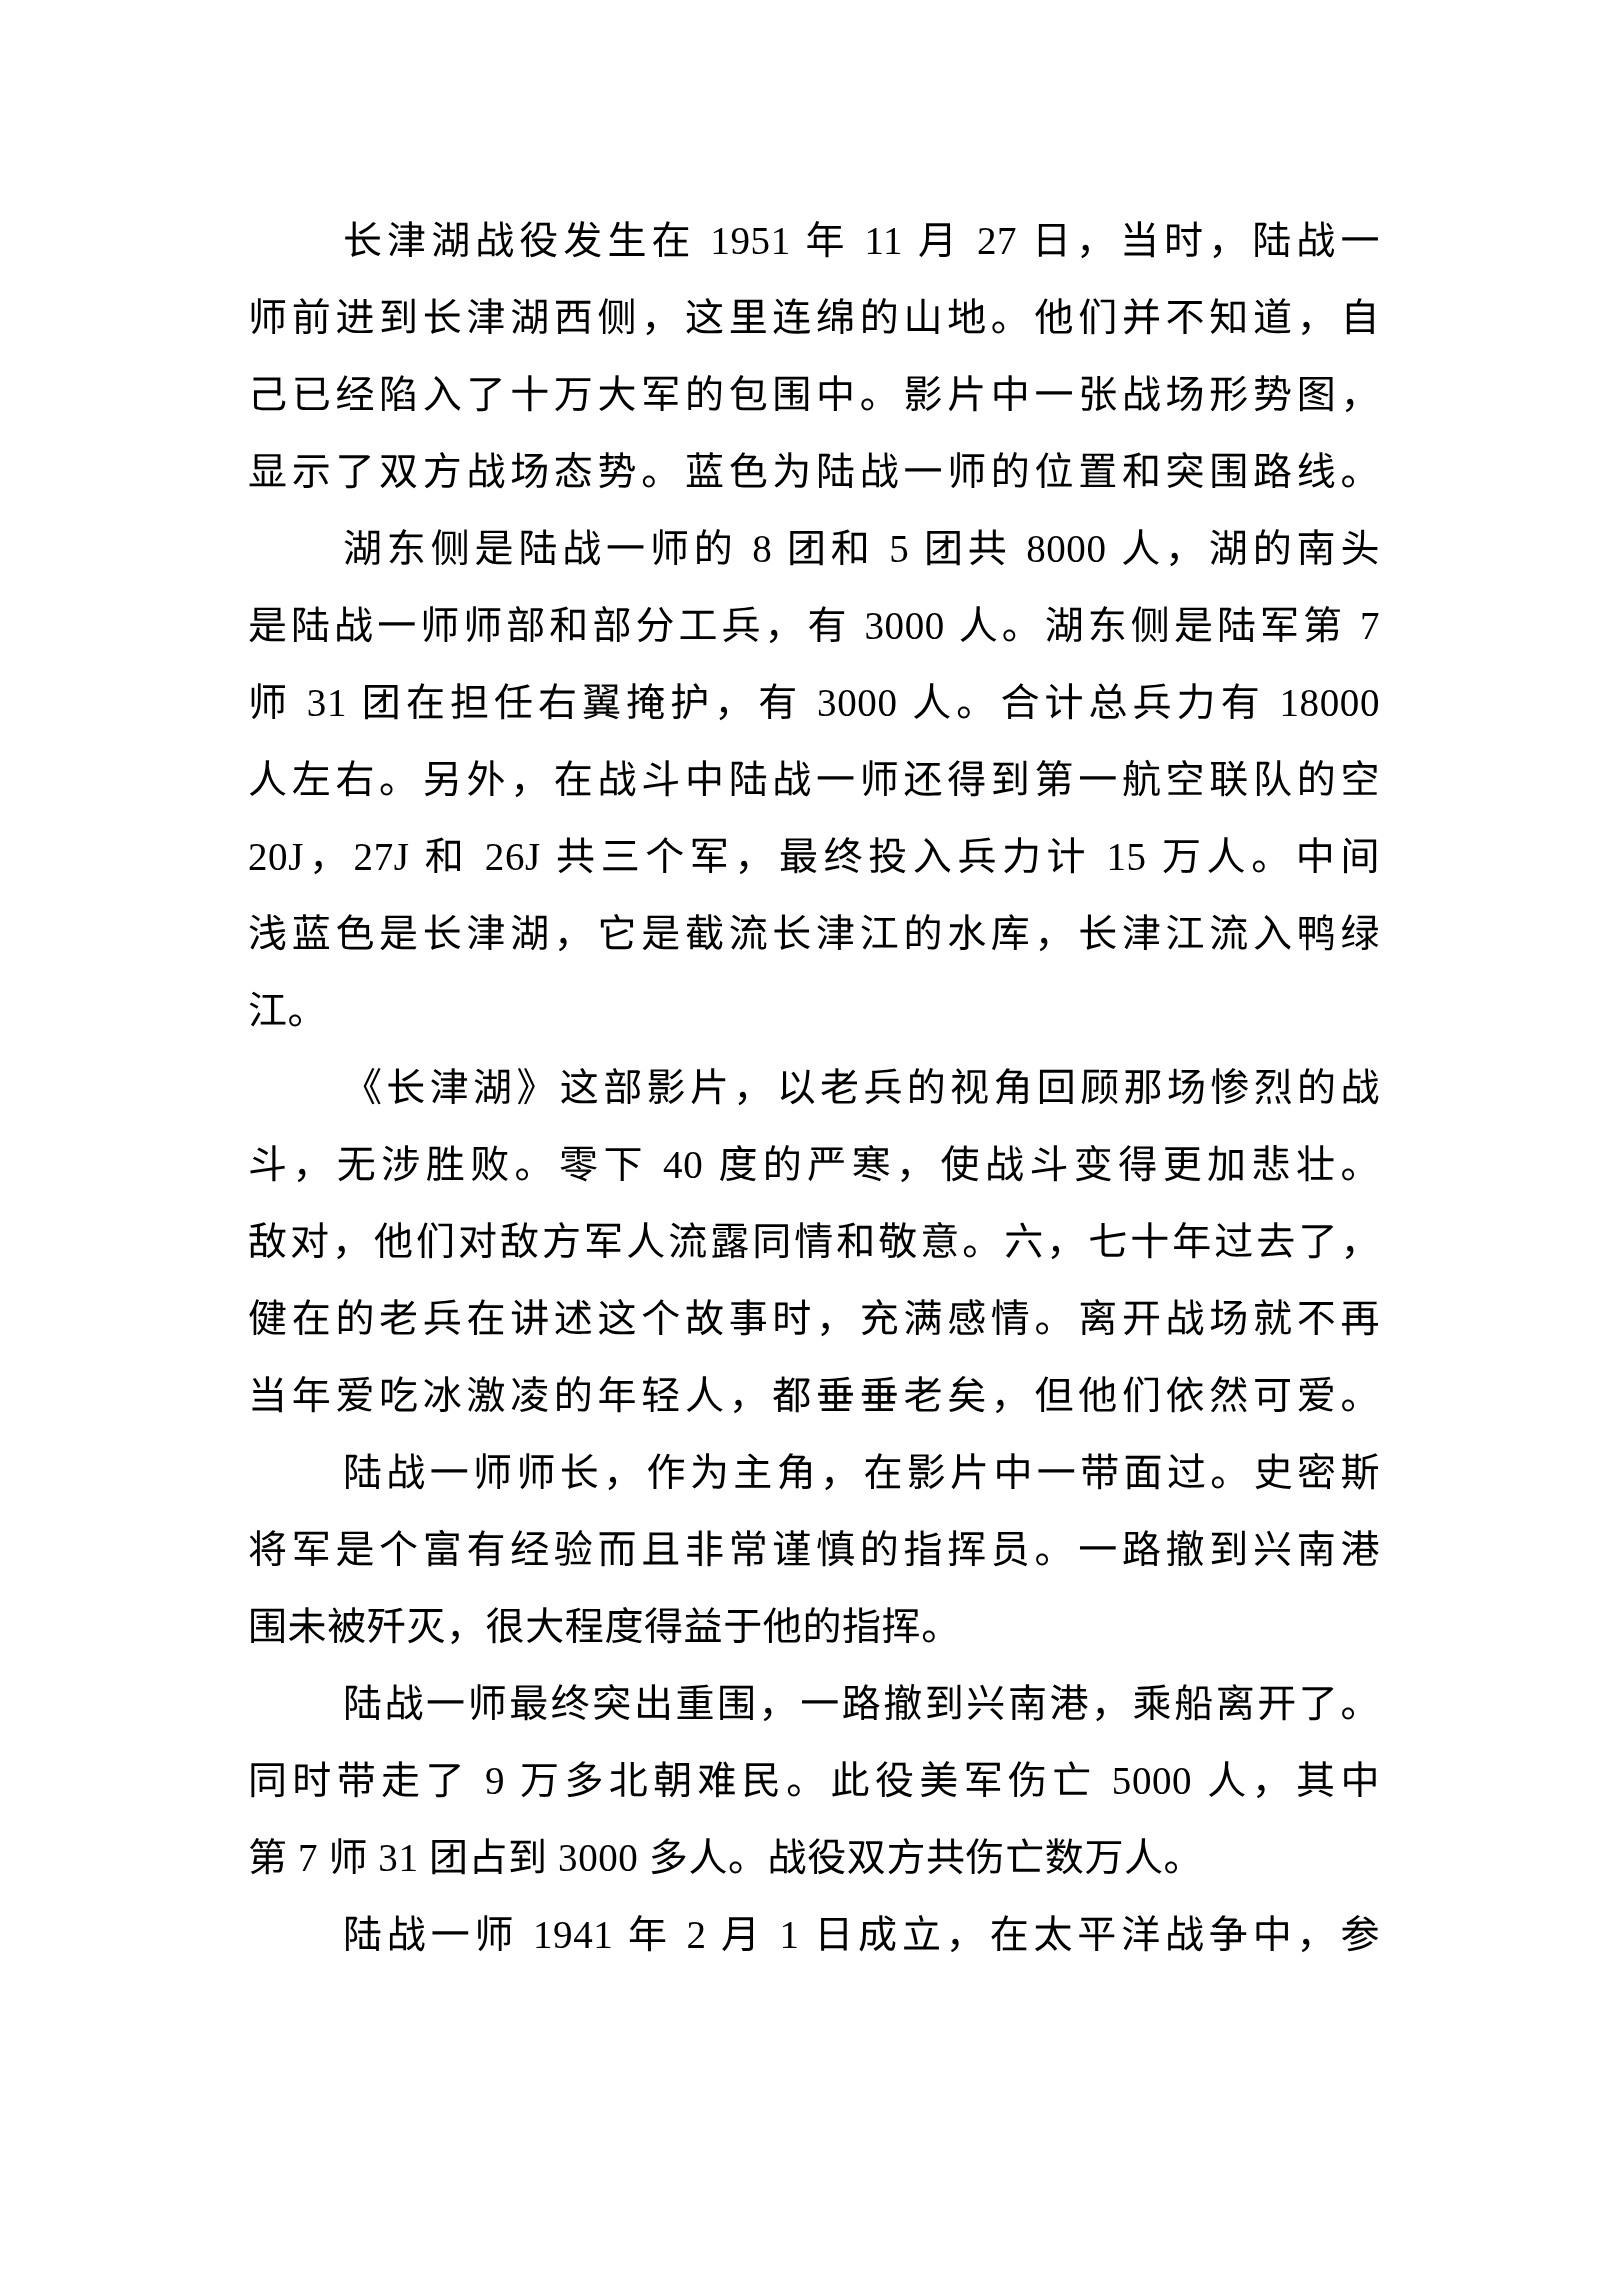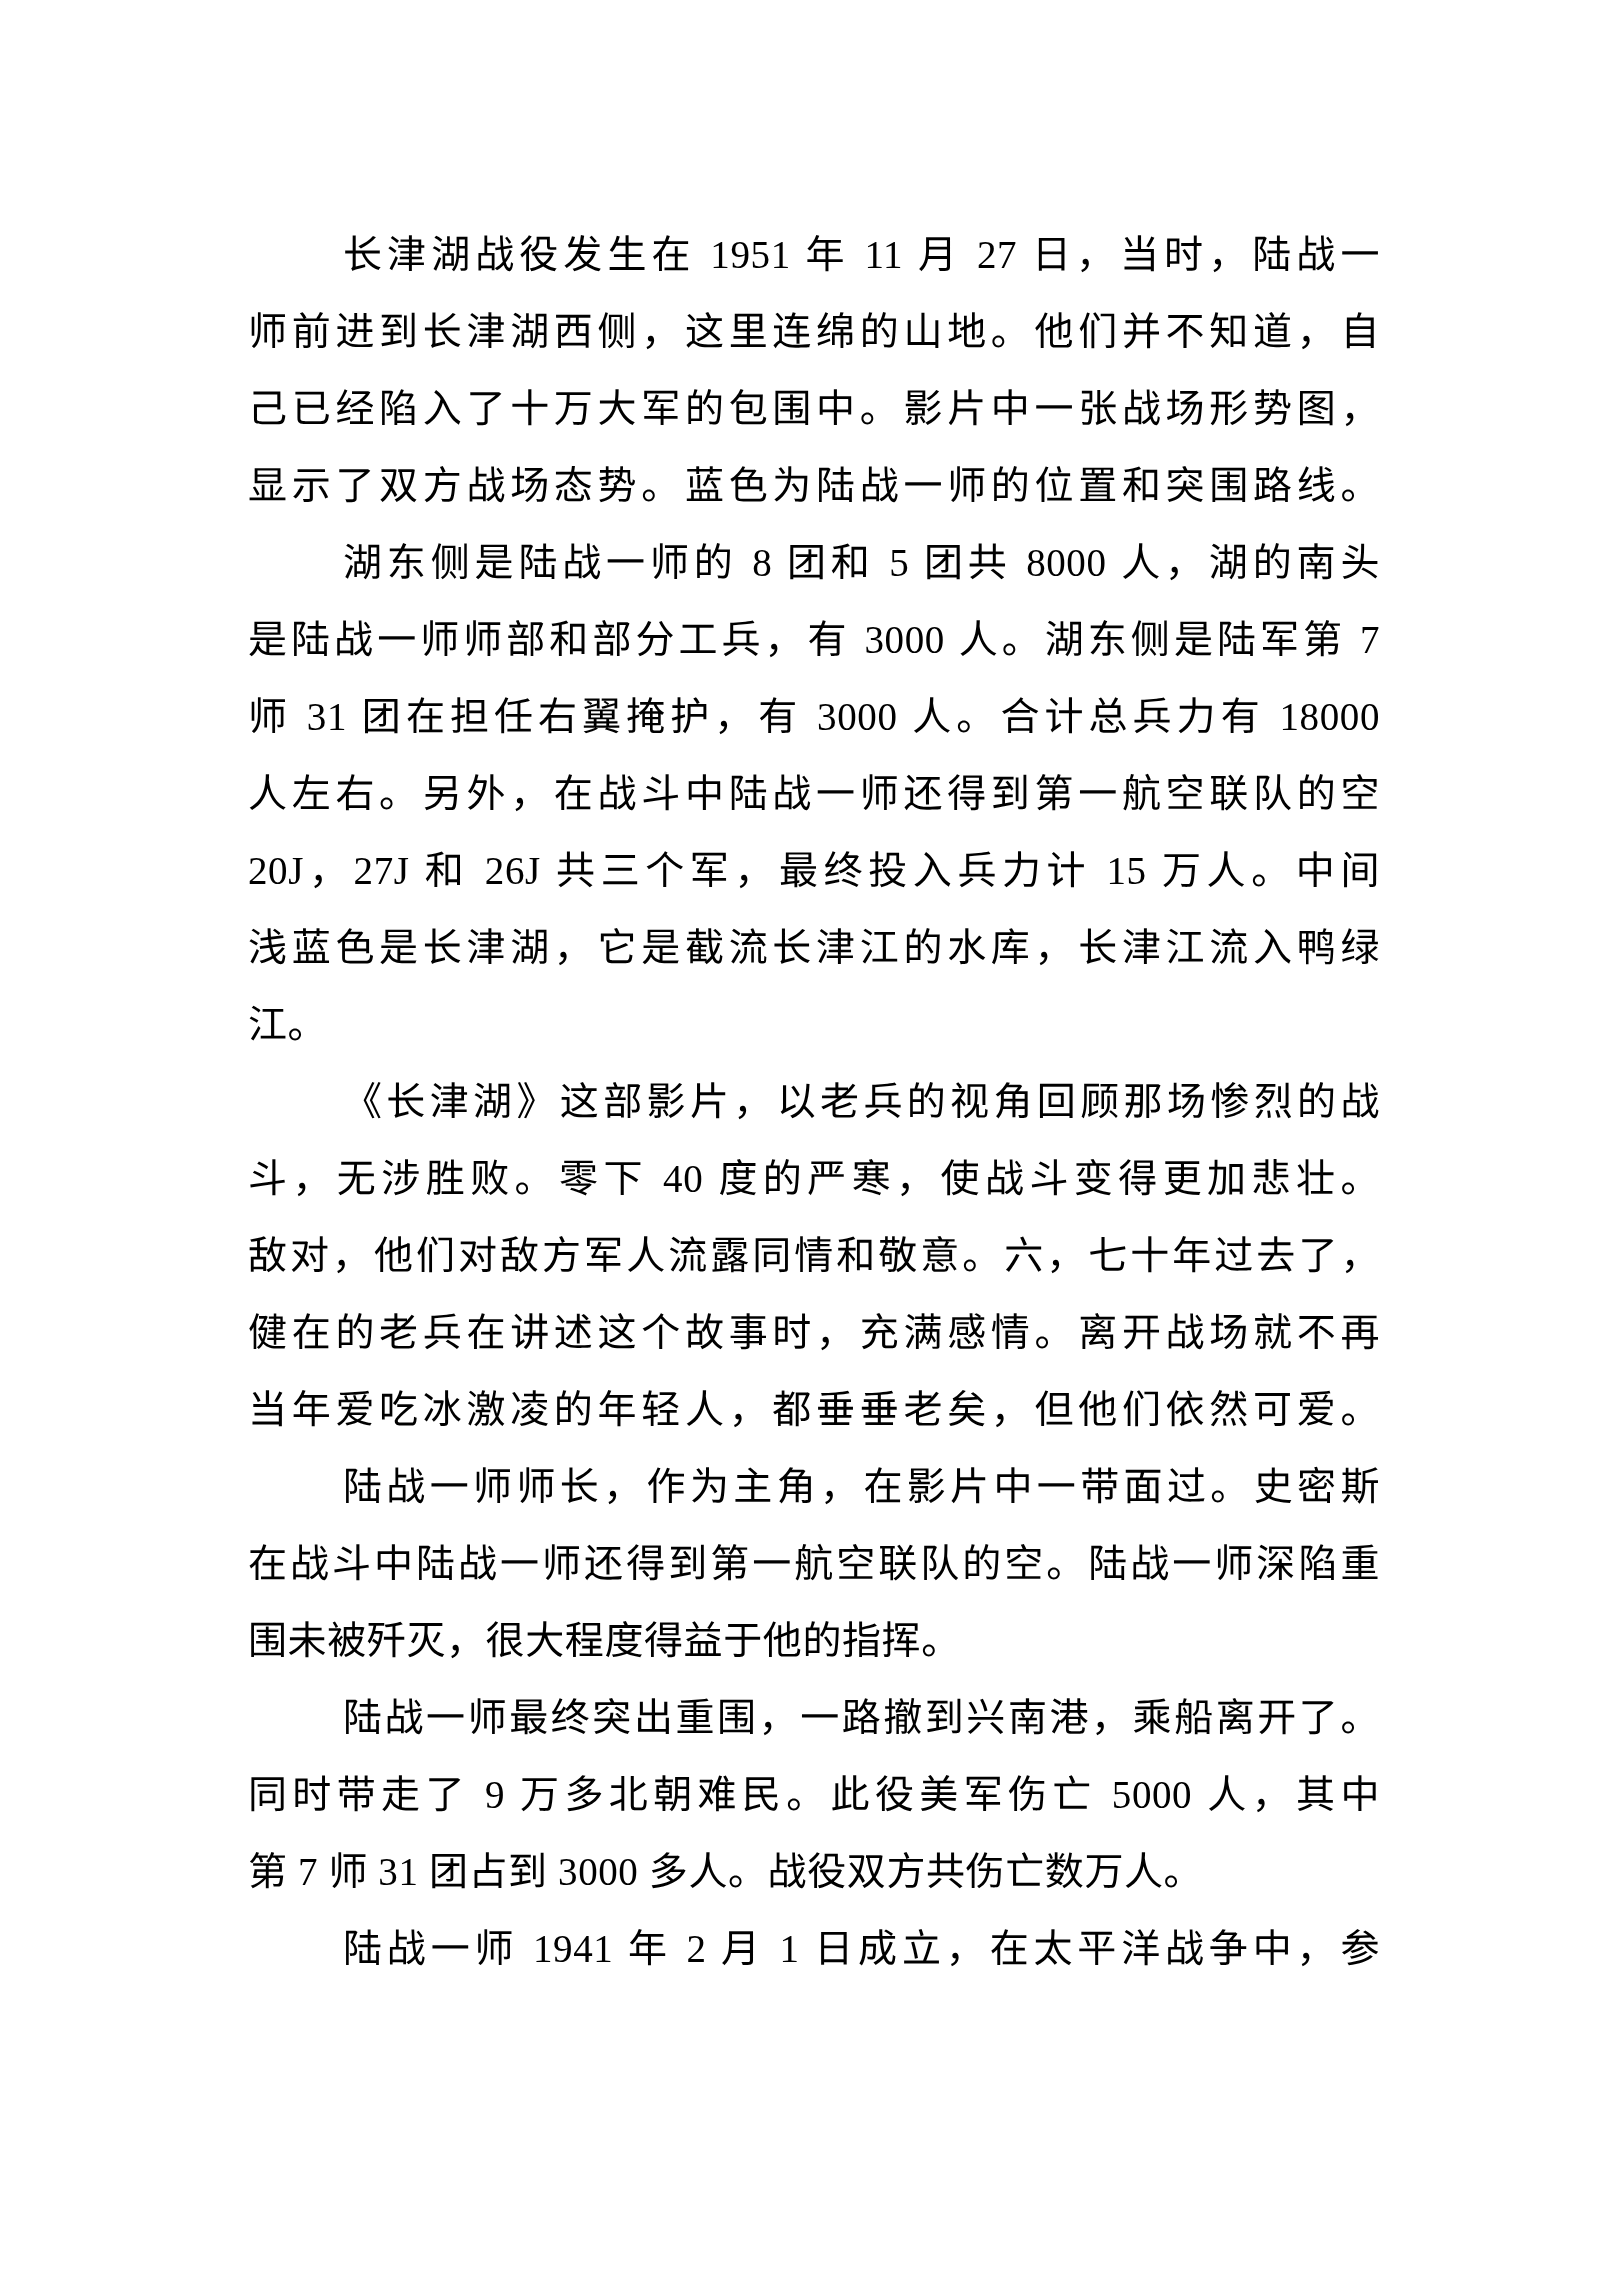--- a/index.html
+++ b/index.html
@@ -11,21 +11,21 @@
     position: relative;
     width: 1623px;
     height: 2295px;
     background: #ffffff;
     overflow: hidden;
     font-family: "Liberation Serif", "DejaVu Serif", serif;
   }
   .text-block {
     position: absolute;
     left: 248px;
-    top: 216px;
+    top: 202px;
     width: 1132px;
     color: #000000;
   }
   .para { margin: 0; padding: 0; }
   .line {
     font-size: 39px;
     line-height: 77px;
     height: 77px;
     color: #000000;
     text-align: left;
@@ -69,21 +69,21 @@
     <div class="para">
       <div class="line fill indent">《长津湖》这部影片，以老兵的视角回顾那场惨烈的战</div>
       <div class="line fill">斗，无涉胜败。零下 40 度的严寒，使战斗变得更加悲壮。</div>
       <div class="line fill">敌对，他们对敌方军人流露同情和敬意。六，七十年过去了，</div>
       <div class="line fill">健在的老兵在讲述这个故事时，充满感情。离开战场就不再</div>
       <div class="line fill">当年爱吃冰激凌的年轻人，都垂垂老矣，但他们依然可爱。</div>
     </div>
 
     <div class="para">
       <div class="line fill indent">陆战一师师长，作为主角，在影片中一带面过。史密斯</div>
-      <div class="line fill">在战斗中陆战一师还得到第一航空联队的空。陆战一师深陷重</div>
+      <div class="line fill">将军是个富有经验而且非常谨慎的指挥员。一路撤到兴南港</div>
       <div class="line short">围未被歼灭，很大程度得益于他的指挥。</div>
     </div>
 
     <div class="para">
       <div class="line fill indent">陆战一师最终突出重围，一路撤到兴南港，乘船离开了。</div>
       <div class="line fill">同时带走了 9 万多北朝难民。此役美军伤亡 5000 人，其中</div>
       <div class="line short">第 7 师 31 团占到 3000 多人。战役双方共伤亡数万人。</div>
     </div>
 
     <div class="para">

